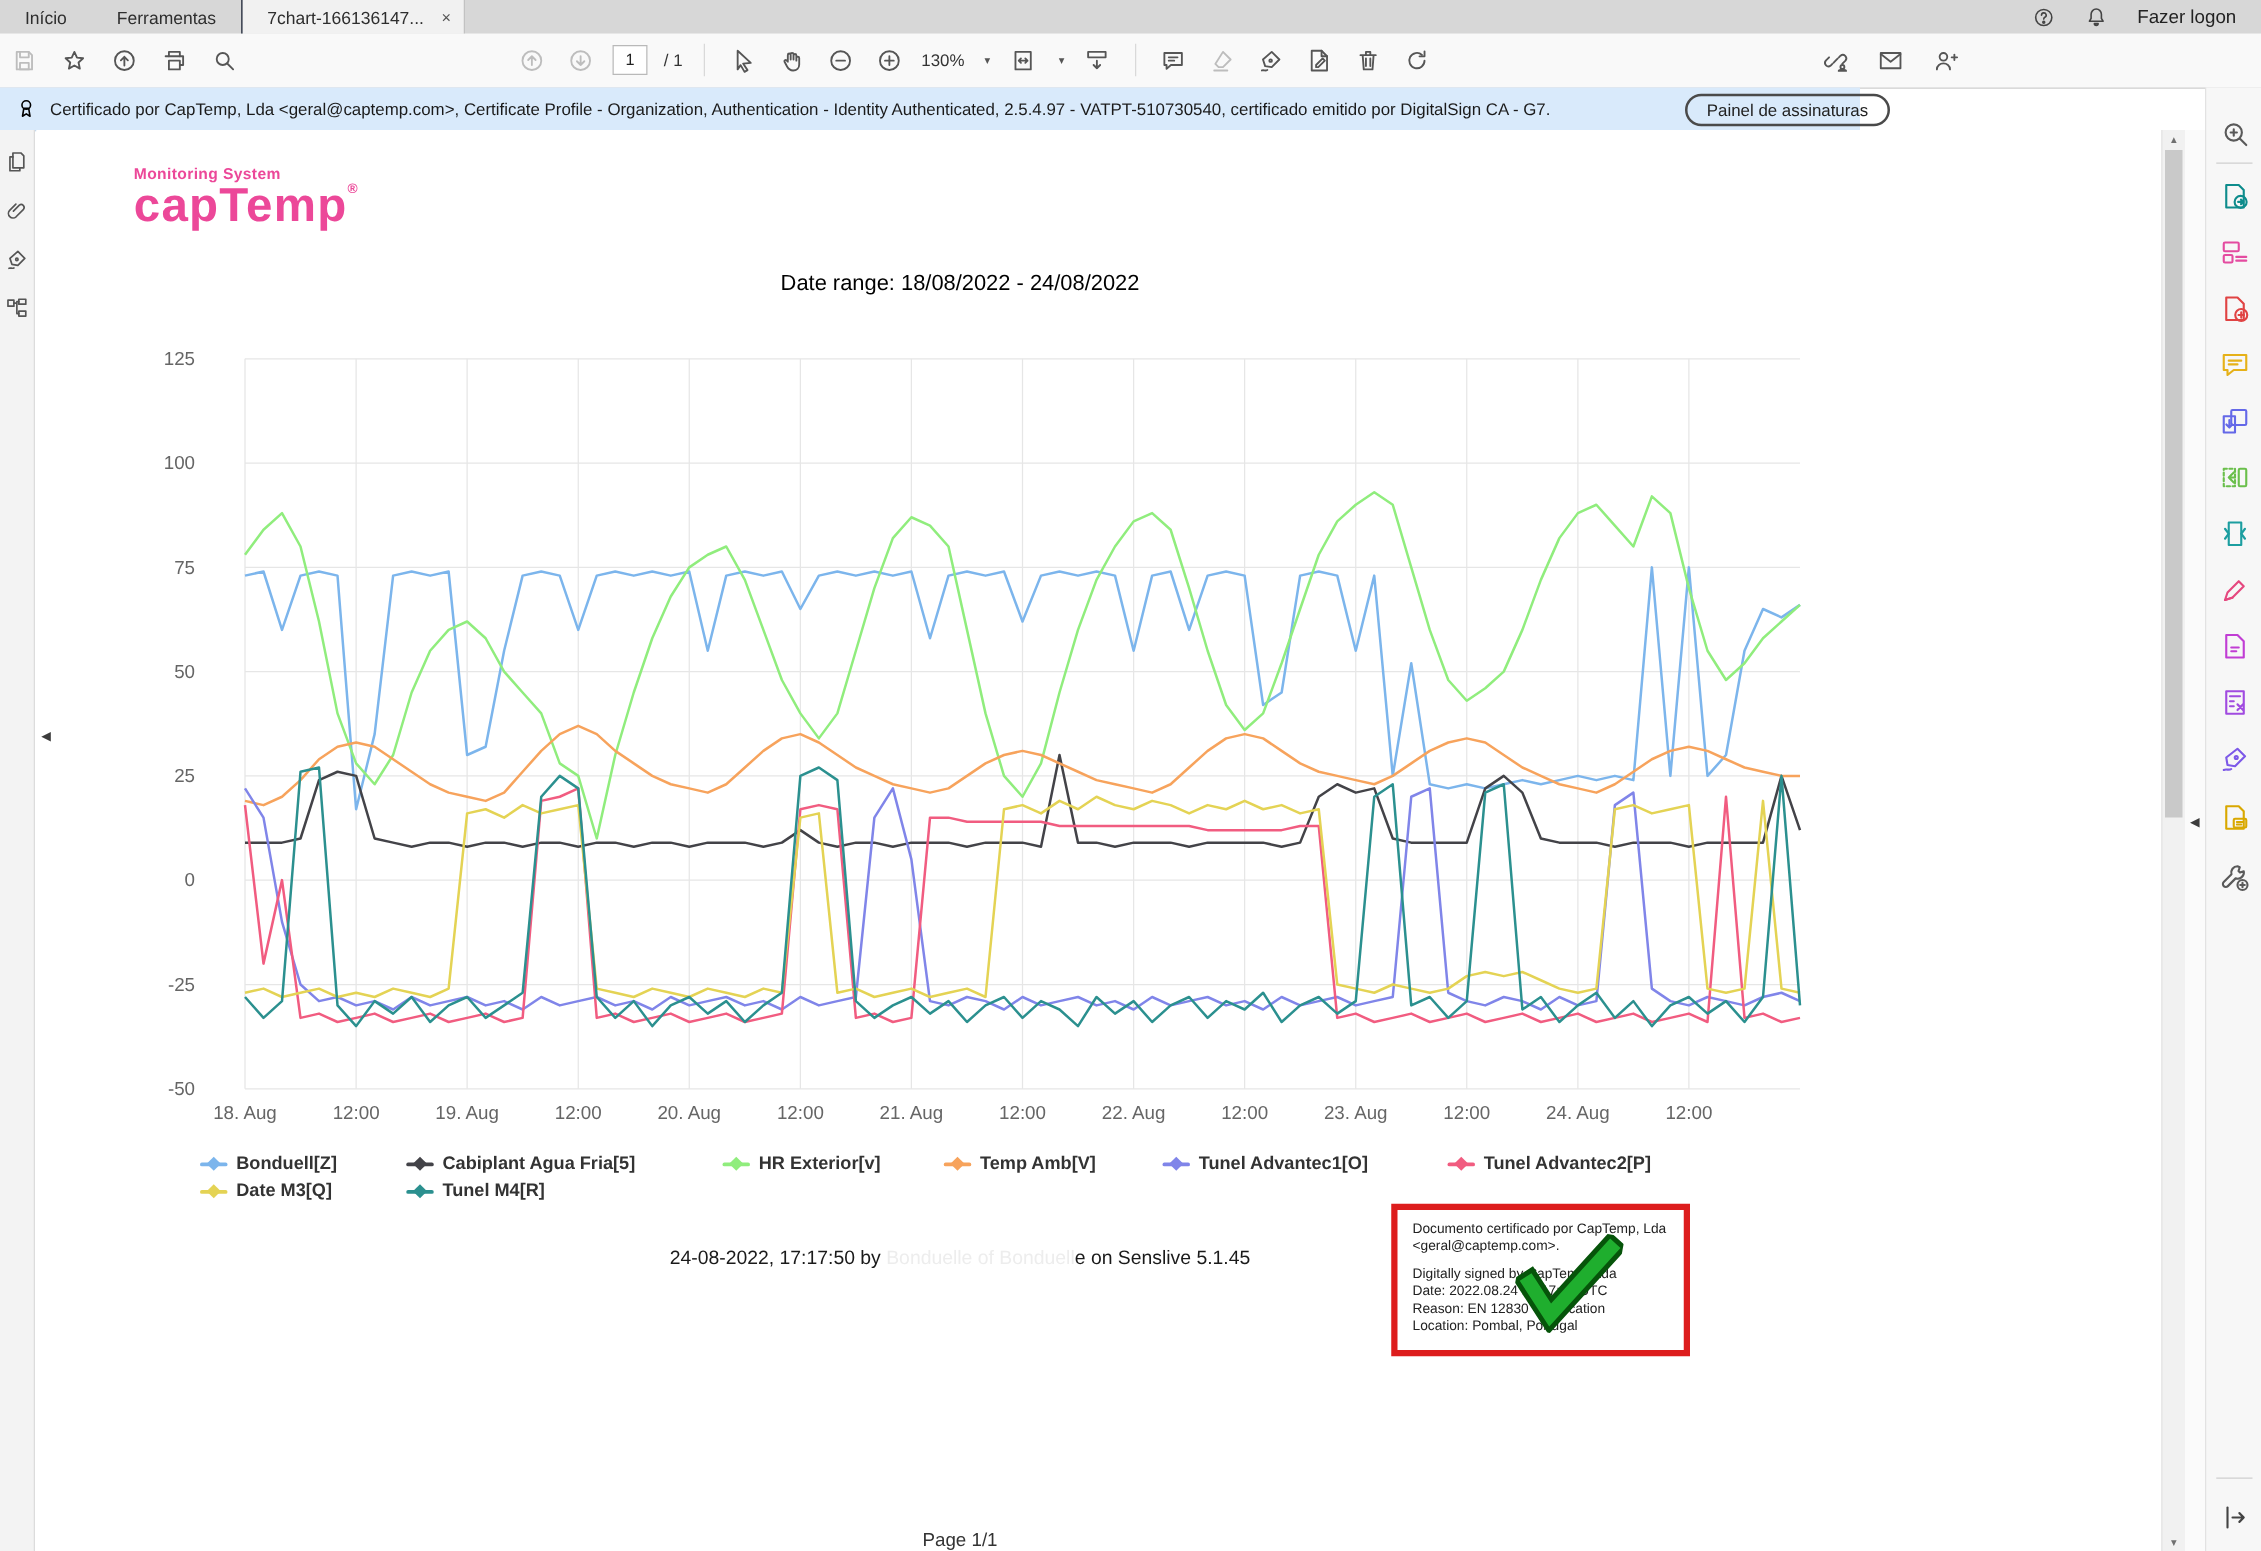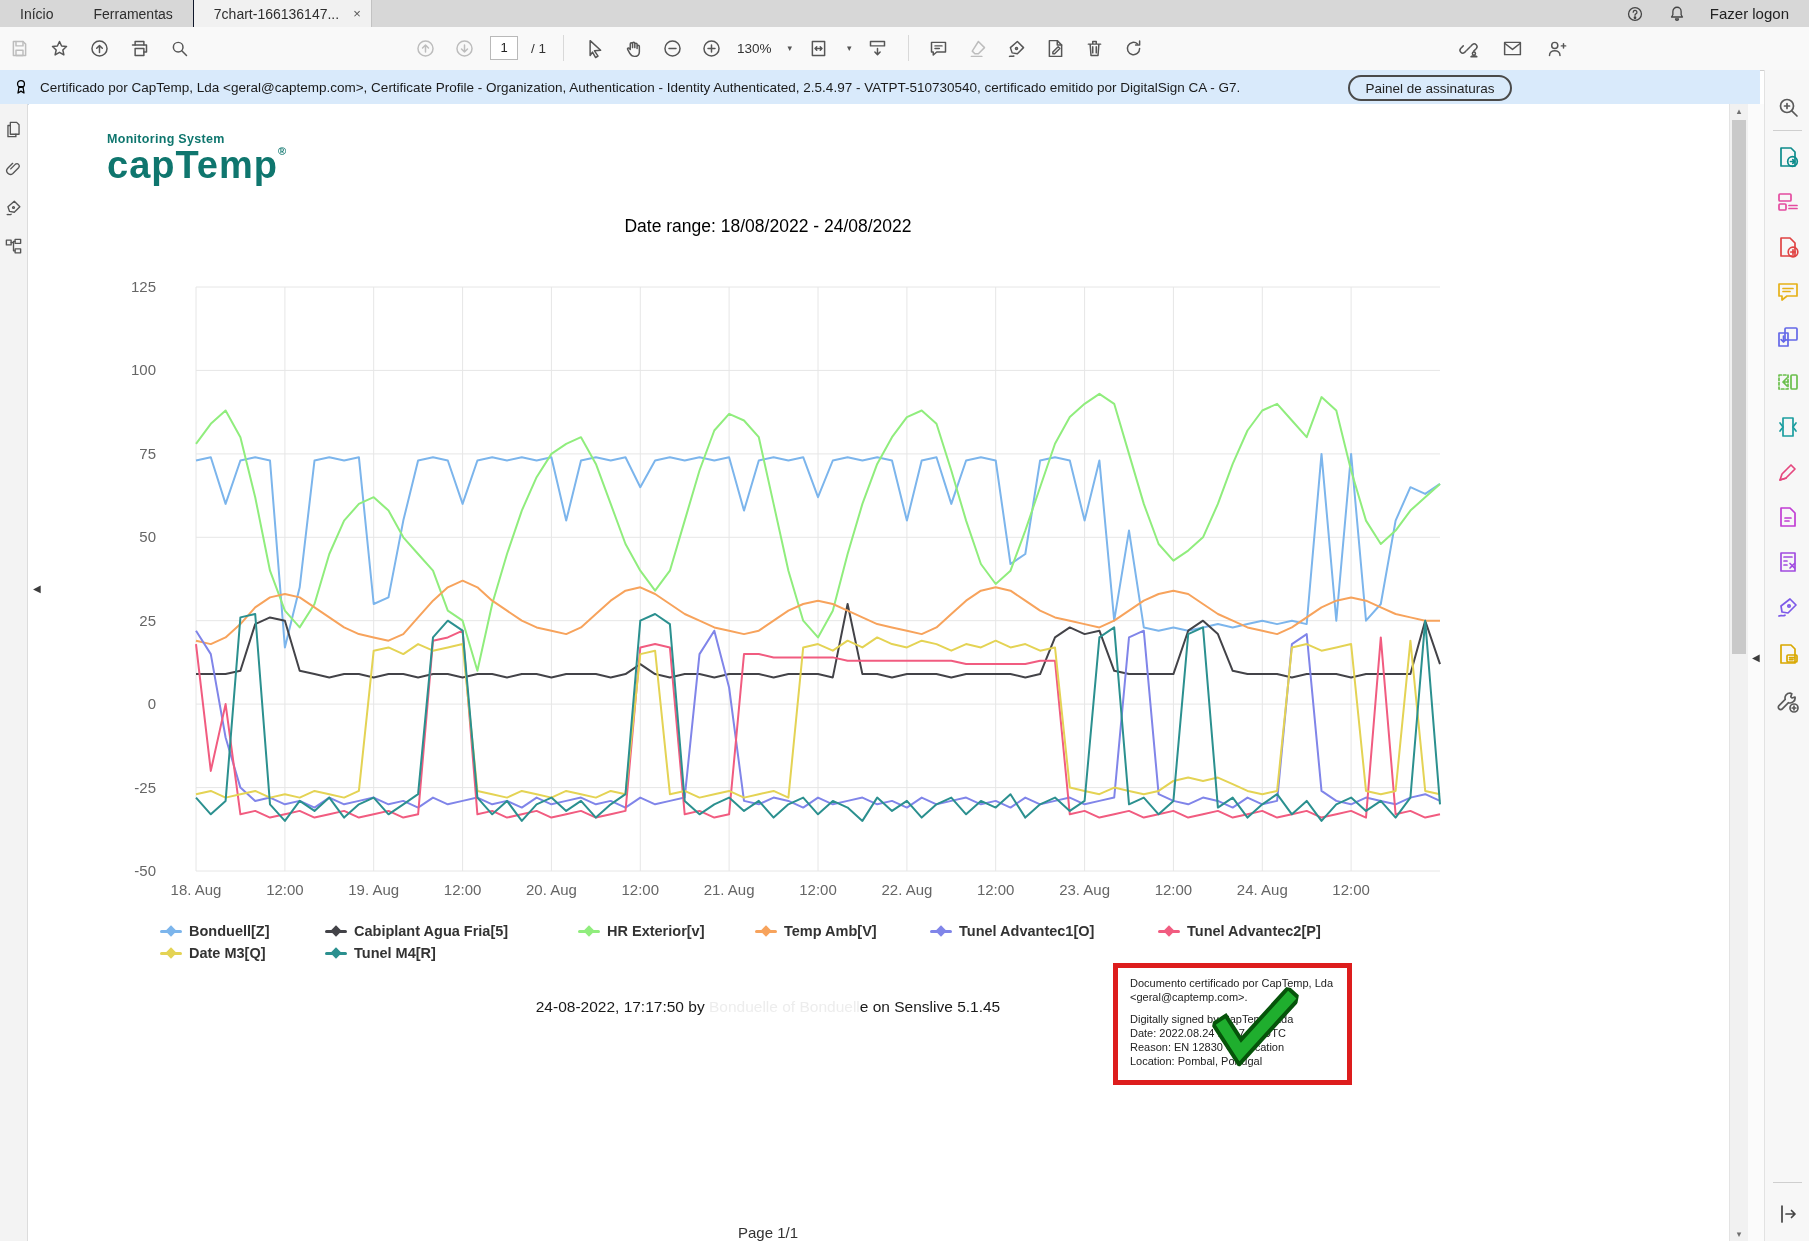--- a/index.html
+++ b/index.html
@@ -19,33 +19,33 @@
     border-bottom:1px solid #cfcfcf;}
   .tgroup{position:absolute;top:0;height:42px;display:flex;align-items:center;}
   .tbtn{width:26px;height:26px;display:flex;align-items:center;justify-content:center;color:#565656;}
   .tbtn.disabled{color:#bdbdbd;}
   .tsep{width:1px;height:26px;background:#d9d9d9;margin:0 4px;}
   .pagebox{display:inline-block;width:26px;height:22px;line-height:22px;background:#fff;
     border:1px solid #b9b9b9;text-align:center;font-size:13px;color:#222;}
   .ttext{font-size:13.5px;color:#333;}
   .caret{font-size:9px;color:#555;margin-left:3px;}
   
-  #certbar{position:absolute;left:0;top:70px;width:1760px;height:34px;background:#d9eafb;
+  #certbar{position:absolute;left:0;top:70px;width:1488px;height:34px;background:#d9eafb;
     display:flex;align-items:center;border-bottom:1px solid #c6d9ec;}
   #certbar .medal{margin:0 10px 0 12px;}
   #certtext{font-size:13.5px;color:#1b1b1b;}
   #sigpanel-btn{position:absolute;left:1348px;top:5px;width:160px;height:22px;border:2px solid #4a4a4a;
     border-radius:13px;font-size:13.5px;color:#222;display:flex;align-items:center;justify-content:center;background:transparent;}
   
   #leftbar{position:absolute;left:0;top:104px;width:28px;height:1137px;background:#f3f3f3;
     border-right:1px solid #dcdcdc;display:flex;flex-direction:column;align-items:center;gap:20px;padding-top:16px;box-sizing:border-box;color:#555;}
   #leftbar svg.ic{width:19px;height:19px;}
   
   #page{position:absolute;left:29px;top:104px;width:1700px;height:1137px;background:#fff;}
-  #logo{position:absolute;left:78px;top:28px;color:#0f766e;}
+  #logo{position:absolute;left:78px;top:28px;color:#ec4899;}
   #logo .tag{font-size:12.5px;font-weight:bold;letter-spacing:.3px;}
   #logo .brand{font-size:38px;font-weight:bold;letter-spacing:1px;line-height:1;}
   #logo .reg{font-size:11px;vertical-align:top;}
   #doc-title{position:absolute;left:0;top:56px;width:1478px;text-align:center;
     font-size:28px;font-weight:bold;color:#000;}
   #doc-date{position:absolute;left:0;top:112px;width:1478px;text-align:center;font-size:17.5px;color:#000000;}
   #chart-svg{position:absolute;left:0;top:160px;}
   .legend-item{position:absolute;display:flex;align-items:center;gap:7px;font-size:14.5px;
     font-weight:bold;color:#333;}
   .lmark{position:relative;width:22px;height:12px;}

